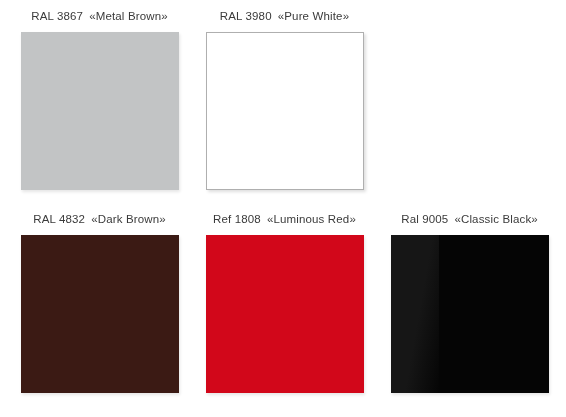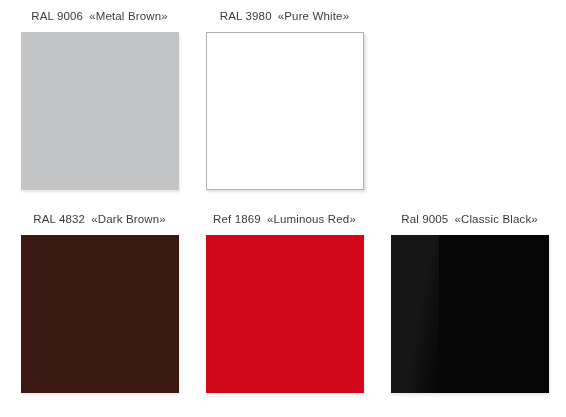--- a/index.html
+++ b/index.html
@@ -80,21 +80,21 @@
 </style>
 </head>
 <body>
 
 <div class="palette">
 
   <div class="swatch-row">
 
     <div class="swatch-cell col-0">
       <div class="swatch-caption">
-        <span class="caption-code">RAL 9006</span><span class="caption-name">«Metal Brown»</span>
+        <span class="caption-code">RAL 3867</span><span class="caption-name">«Metal Brown»</span>
       </div>
       <div class="swatch-box" style="background-color: rgb(194, 196, 197);"></div>
     </div>
 
 
     <div class="swatch-cell col-2">
       <div class="swatch-caption">
         <span class="caption-code">RAL 3980</span><span class="caption-name">«Pure White»</span>
       </div>
       <div class="swatch-box bordered" style="background-color: rgb(255, 255, 255); border-color: rgb(175, 175, 175);"></div>
@@ -106,21 +106,21 @@
 
     <div class="swatch-cell col-0">
       <div class="swatch-caption">
         <span class="caption-code">RAL 4832</span><span class="caption-name">«Dark Brown»</span>
       </div>
       <div class="swatch-box" style="background-color: rgb(59, 26, 20);"></div>
     </div>
 
     <div class="swatch-cell col-1">
       <div class="swatch-caption">
-        <span class="caption-code">Ref 1869</span><span class="caption-name">«Luminous Red»</span>
+        <span class="caption-code">Ref 1808</span><span class="caption-name">«Luminous Red»</span>
       </div>
       <div class="swatch-box" style="background-color: rgb(210, 7, 26);"></div>
     </div>
 
     <div class="swatch-cell col-2">
       <div class="swatch-caption">
         <span class="caption-code">Ral 9005</span><span class="caption-name">«Classic Black»</span>
       </div>
       <div class="swatch-box" style="background-color: rgb(5, 5, 5);">
         <span class="gloss" style="background: linear-gradient(100deg, rgb(22, 22, 22) 0%, rgb(22, 22, 22) 55%, rgb(5, 5, 5) 100%);"></span>

